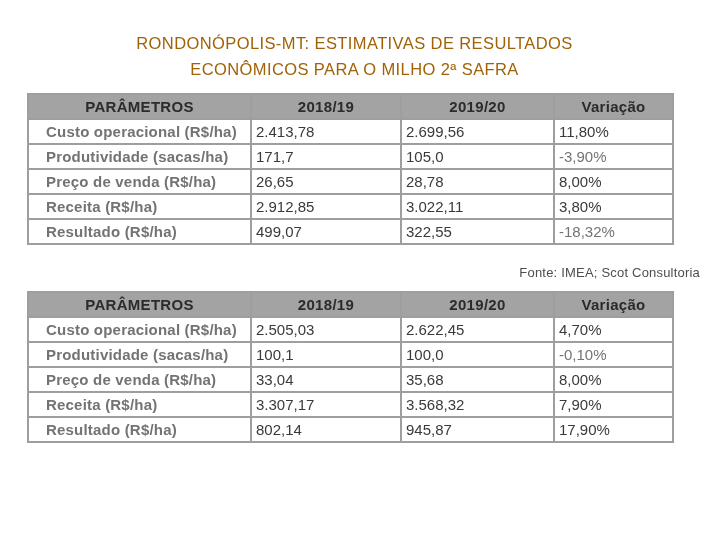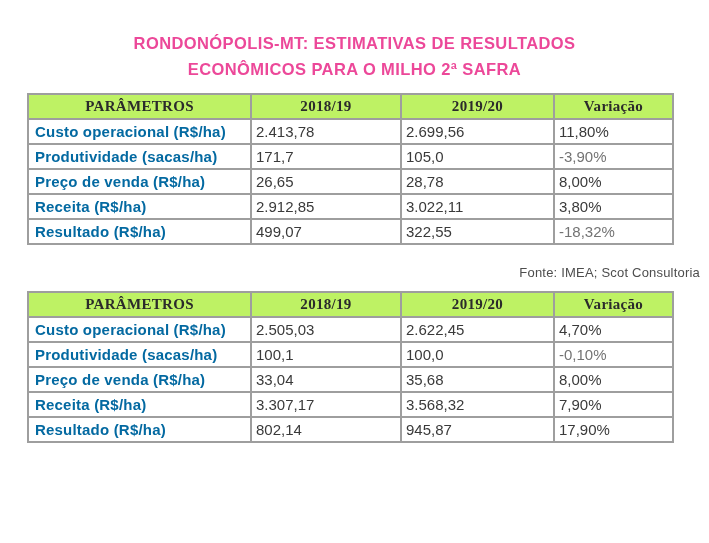--- a/index.html
+++ b/index.html
@@ -15,24 +15,24 @@
     font-family: "Liberation Sans", "DejaVu Sans", sans-serif;
     color: #333333;
     overflow: hidden;
     box-sizing: border-box;
     padding-top: 30px;
   }
   .section-title {
     margin: 0;
     text-align: center;
     font-size: 16.5px;
-    font-weight: 700;
+    font-weight: 400;
     line-height: 26px;
     letter-spacing: 0.4px;
-    color: #ec4899;
+    color: #a16207;
   }
   .section-title span { display: block; }
   table.data-table {
     border-collapse: collapse;
     table-layout: fixed;
     width: 645px;
     margin-left: 27px;
     margin-top: 11px;
   }
   table.data-table col.c1 { width: 223px; }
@@ -43,32 +43,31 @@
     border: 2px solid #9e9e9e;
     height: 25px;
     padding: 0 4px;
     font-size: 15px;
     line-height: 1;
     box-sizing: border-box;
     white-space: nowrap;
     overflow: hidden;
   }
   table.data-table th {
-    background: #bef264;
+    background: #a3a3a3;
     font-weight: 700;
     text-align: center;
     color: #2b2b2b;
     letter-spacing: 0.3px;
-    font-family: Liberation Serif, serif;
   }
   table.data-table td.row-label {
     font-weight: 700;
     text-align: left;
-    padding-left: 6px;
-    color: #0369a1;
+    padding-left: 17px;
+    color: #737373;
     letter-spacing: 0.2px;
   }
   table.data-table td.value {
     text-align: left;
     font-weight: 400;
     color: #3a3a3a;
   }
   table.data-table td.value.neg { color: #737373; }
   .source-note {
     width: 100%;

